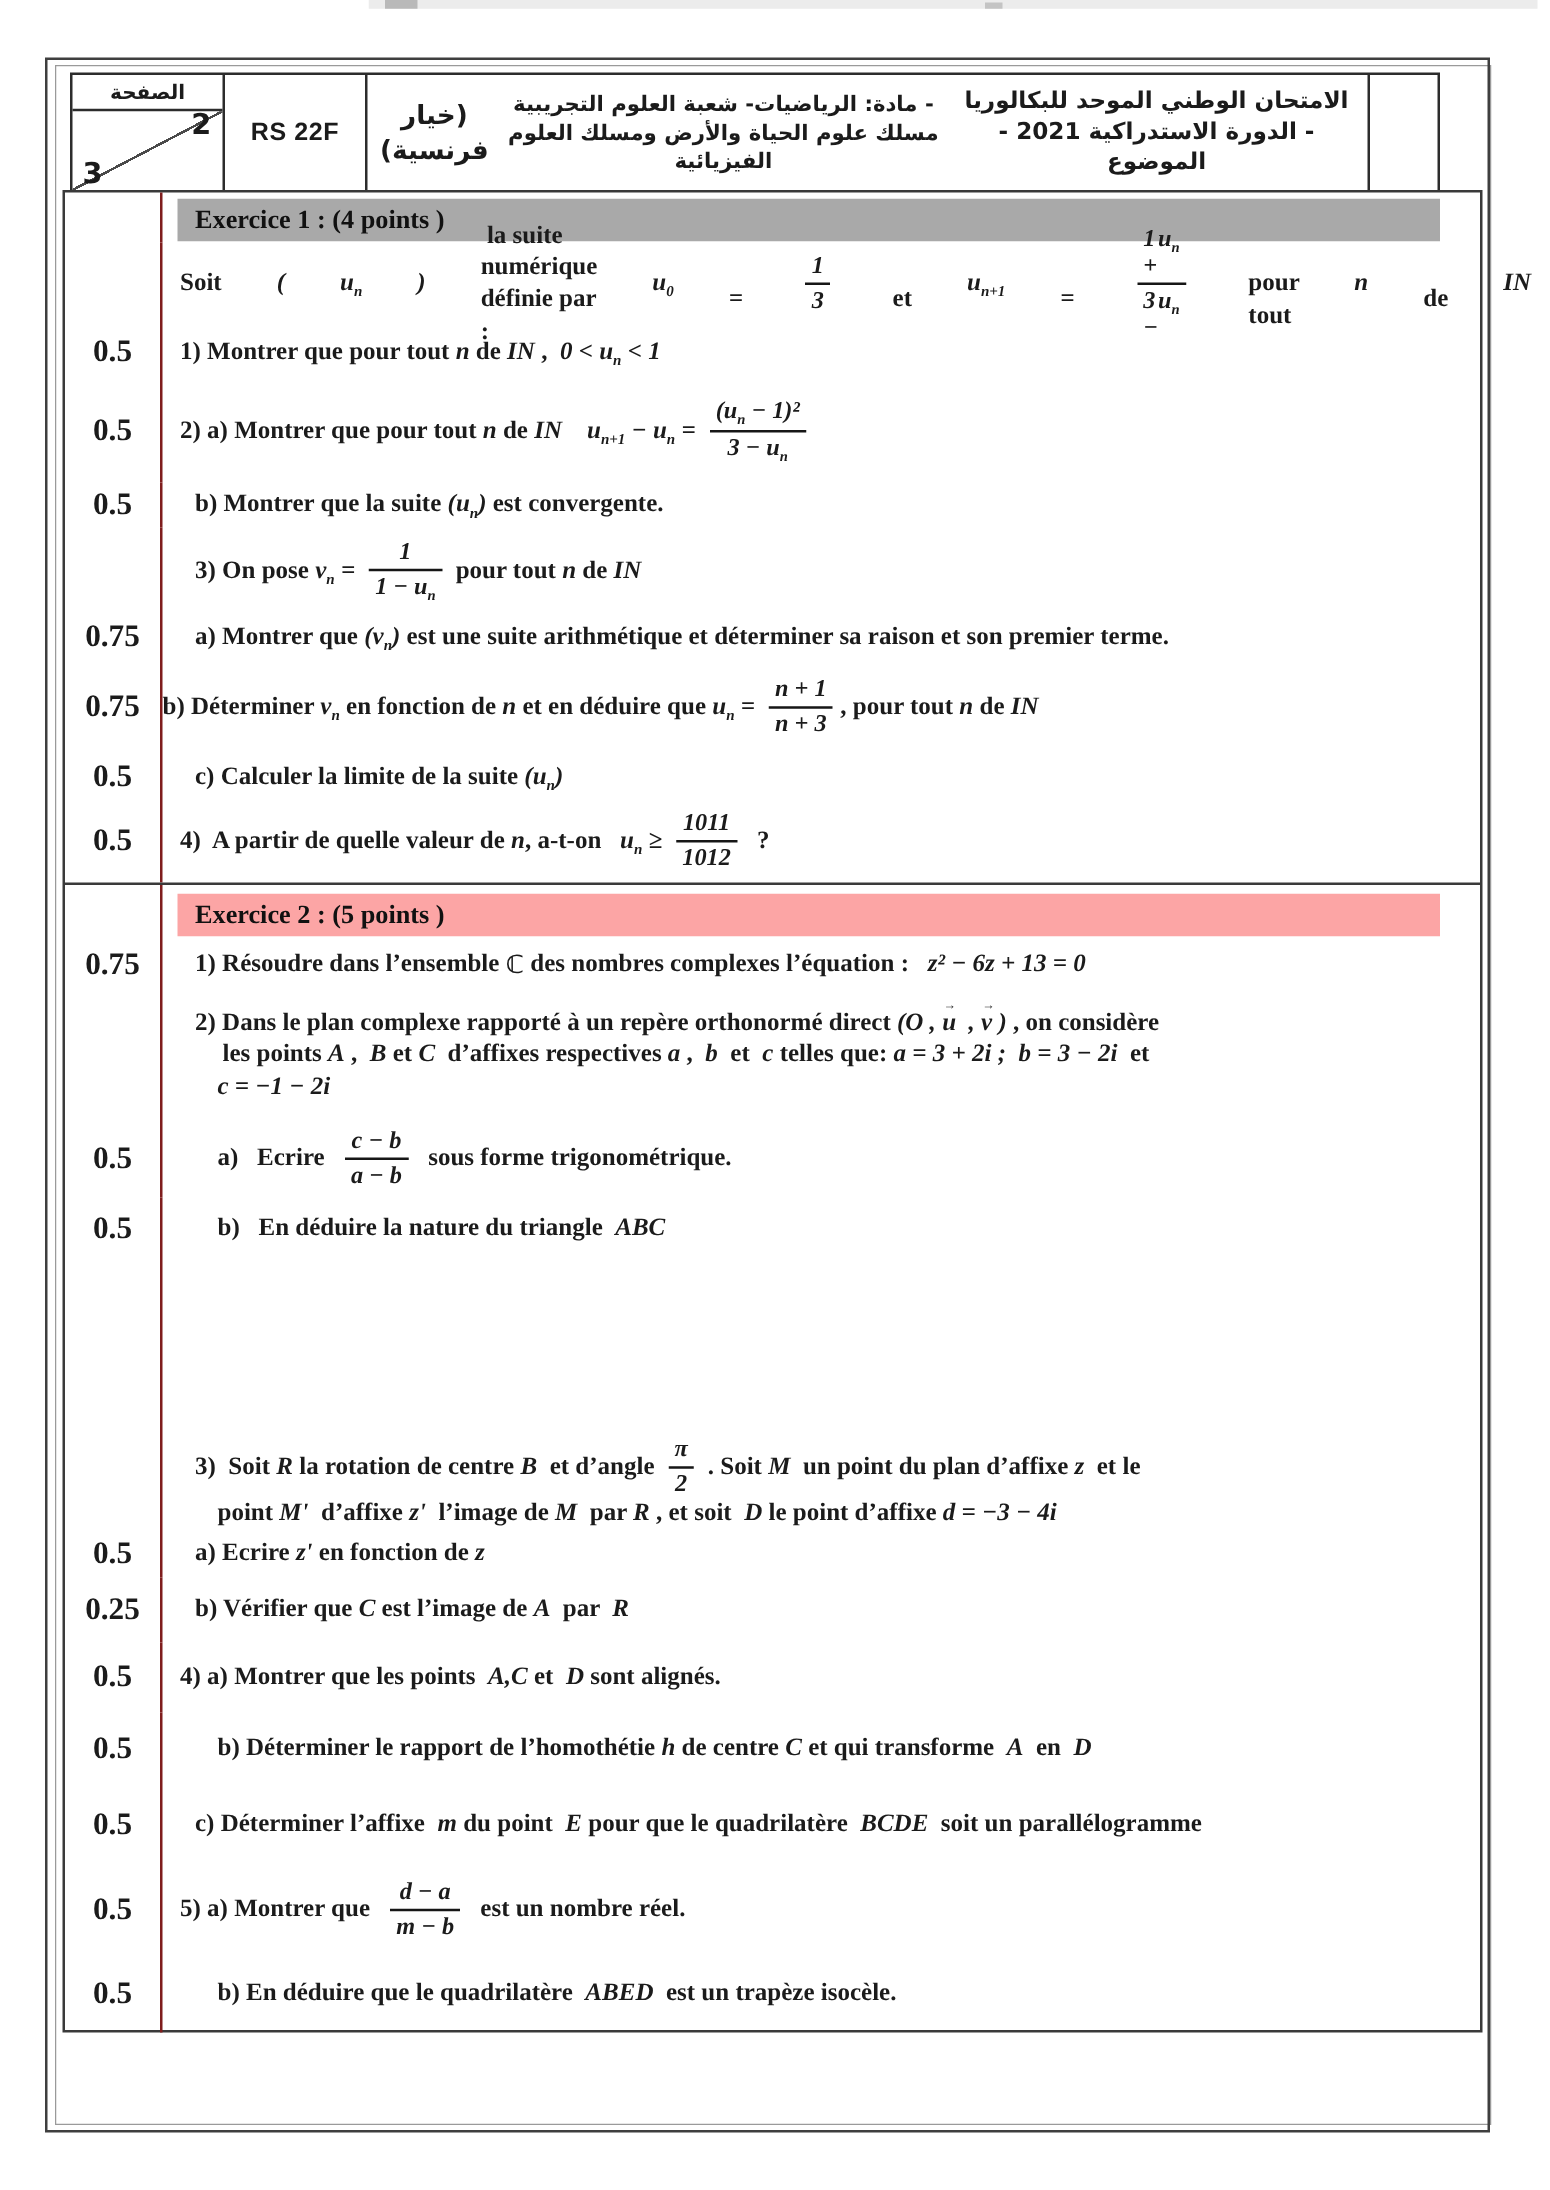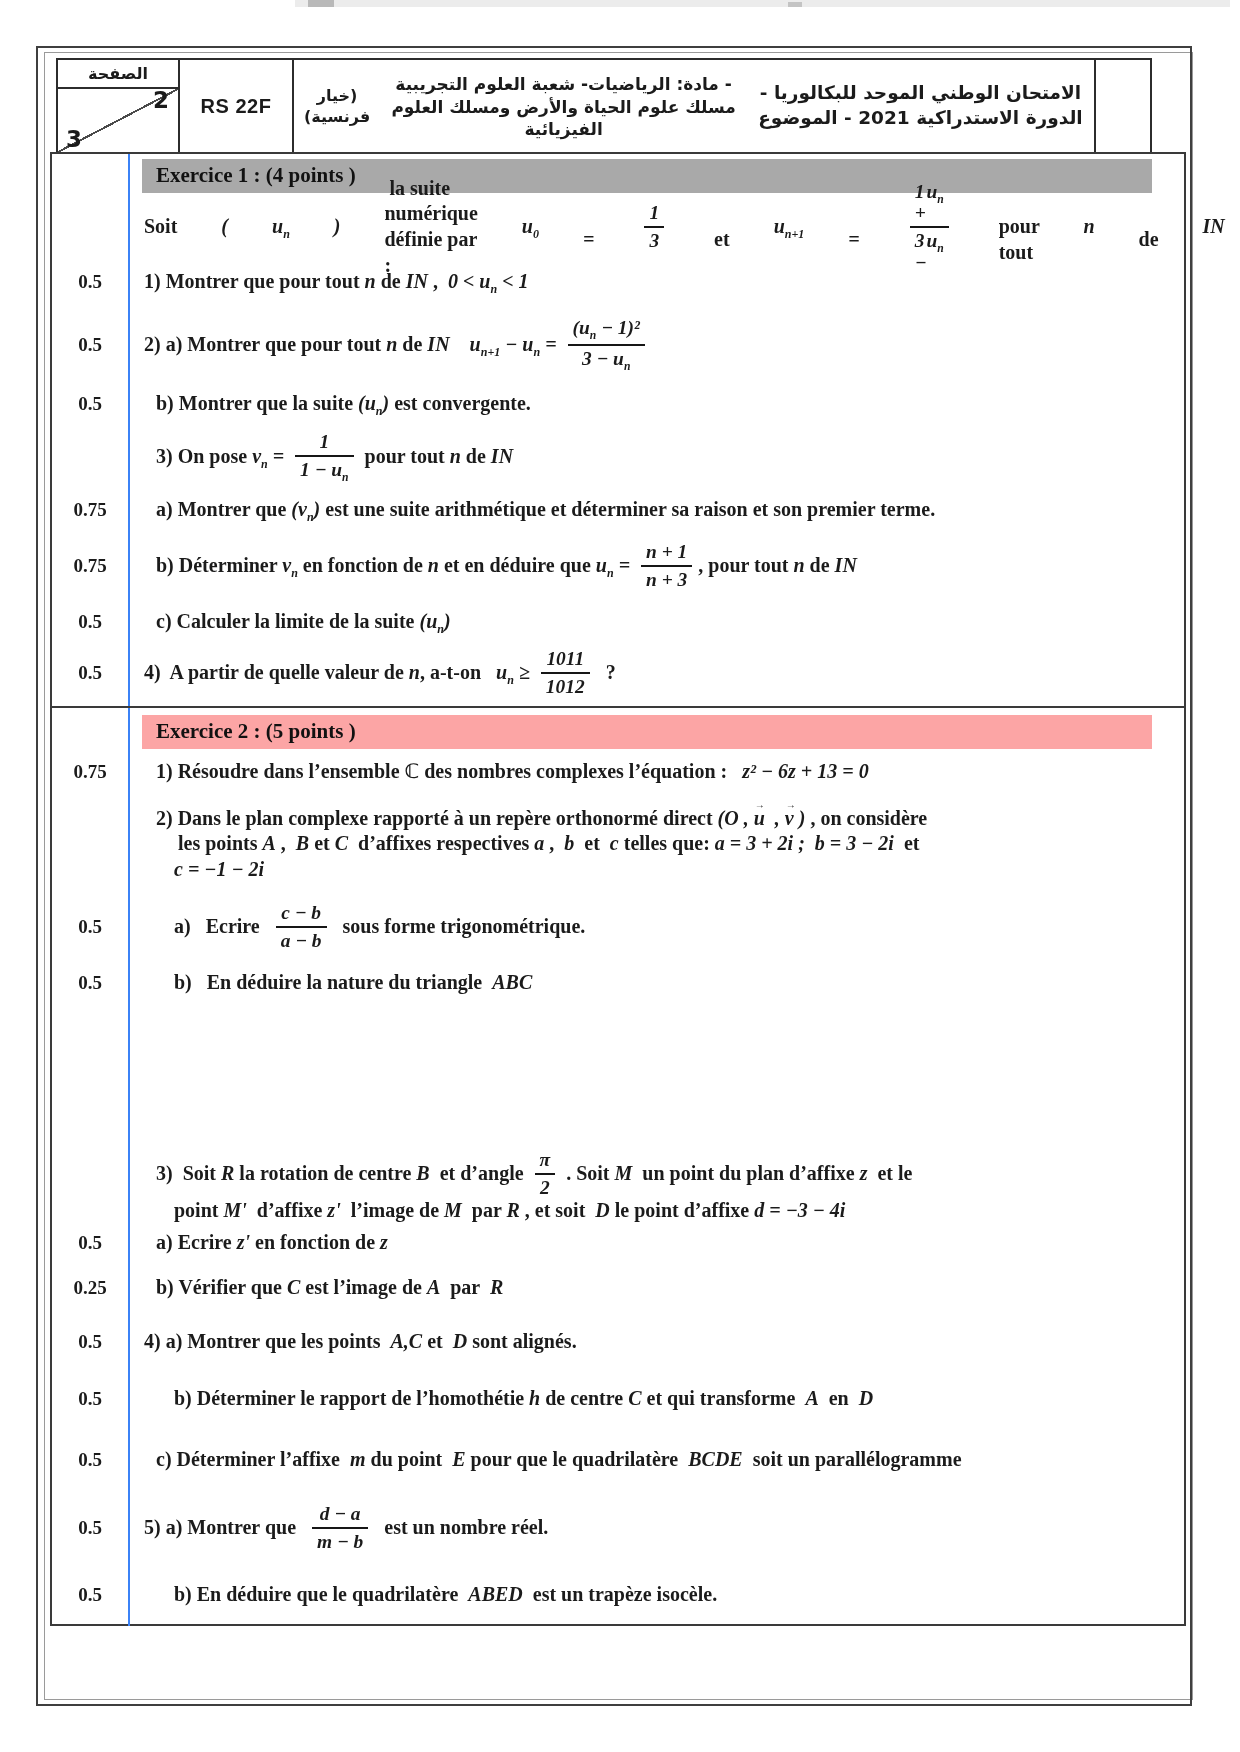--- a/index.html
+++ b/index.html
@@ -24,30 +24,30 @@
   .pdiag{flex:1;position:relative;
     background:linear-gradient(to bottom right, transparent calc(50% - 1px), #4a4a4a calc(50% - 1px), #4a4a4a calc(50% + 1px), transparent calc(50% + 1px));}
   .pnum2{position:absolute;top:-2px;right:9px;font-size:23px;font-weight:bold;font-family:"DejaVu Sans", sans-serif;}
   .pnum3{position:absolute;bottom:0px;left:8px;font-size:23px;font-weight:bold;font-family:"DejaVu Sans", sans-serif;}
   .codebox{width:112px;border-right:2px solid #2c2c2c;display:flex;align-items:center;justify-content:center;
     font-family:"Liberation Sans", sans-serif;font-weight:bold;font-size:20px;flex-shrink:0;letter-spacing:.5px;}
   .titlebox{flex:1;border-right:2px solid #2c2c2c;display:flex;flex-direction:row;align-items:center;justify-content:center;
     direction:rtl;text-align:center;font-family:"DejaVu Sans", sans-serif;font-weight:bold;padding:2px 10px;min-width:0;}
   .t1{font-size:18.5px;line-height:1.35;}
   .t2{font-size:17px;line-height:1.35;margin-top:2px;}
-  .t3{font-size:16px;line-height:1.3;margin-top:1px;}
+  .t3{font-size:21px;line-height:1.3;margin-top:1px;}
   .emptybox{width:54px;flex-shrink:0;}
 
   
   .content{position:absolute;left:50px;top:152px;width:1132px;height:1470px;border:2px solid #3a3a3a;
     display:flex;flex-direction:column;background:#fff;font-size:20px;}
   .row{display:flex;flex-shrink:0;min-height:0;}
   .row.divider{border-top:2px solid #3a3a3a;}
-  .pts{width:76px;border-right:2px solid #3b82f6;display:flex;align-items:center;justify-content:center;
-    font-weight:bold;font-size:19px;flex-shrink:0;text-align:right;}
+  .pts{width:76px;border-right:2px solid #7f1d1d;display:flex;align-items:center;justify-content:center;
+    font-weight:bold;font-size:25px;flex-shrink:0;text-align:right;}
   .cell{flex:1;display:flex;flex-direction:column;justify-content:center;min-width:0;}
   .banner{background:#a9a9a9;height:34px;margin:3px 32px 0 12px;display:flex;align-items:center;
     padding-left:14px;font-weight:bold;font-size:21px;color:#111;}
   .line{display:flex;align-items:center;line-height:1.28;}
   .line span{white-space:pre-wrap;}
   .t{font-weight:bold;}
   .m{font-weight:bold;font-style:italic;}
   .ds{font-family:"DejaVu Sans", sans-serif;font-style:normal;}
   .sb{font-size:0.6em;vertical-align:sub;font-style:italic;line-height:1;}
   .vec{position:relative;margin-right:3px;padding-right:2px;}
@@ -181,21 +181,21 @@
           <span class="m">(</span>
           <span class="m">v<span class="sb">n</span></span>
           <span class="m">)</span>
           <span class="t"> est une suite arithmétique et déterminer sa raison et son premier terme.</span>
         </div>
       </div>
     </div>
     <div class="row" style="height: 76px;">
       <div class="pts">0.75</div>
       <div class="cell">
-        <div class="line" style="padding-left: 26px;">
+        <div class="line" style="">
           <span class="t">b) Déterminer </span>
           <span class="m">v<span class="sb">n</span></span>
           <span class="t"> en fonction de </span>
           <span class="m">n</span>
           <span class="t"> et en déduire que </span>
           <span class="m">u<span class="sb">n</span></span>
           <span class="m"> = </span>
           <span class="frac"><span class="fnum"><span class="m">n + 1</span></span><span class="fbar"></span><span class="fden"><span class="m">n + 3</span></span></span>
           <span class="t">, pour tout </span>
           <span class="m">n</span>

